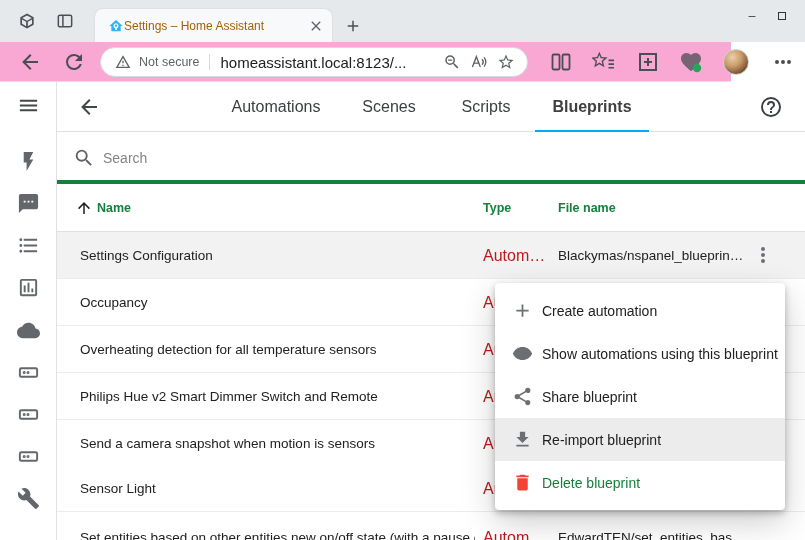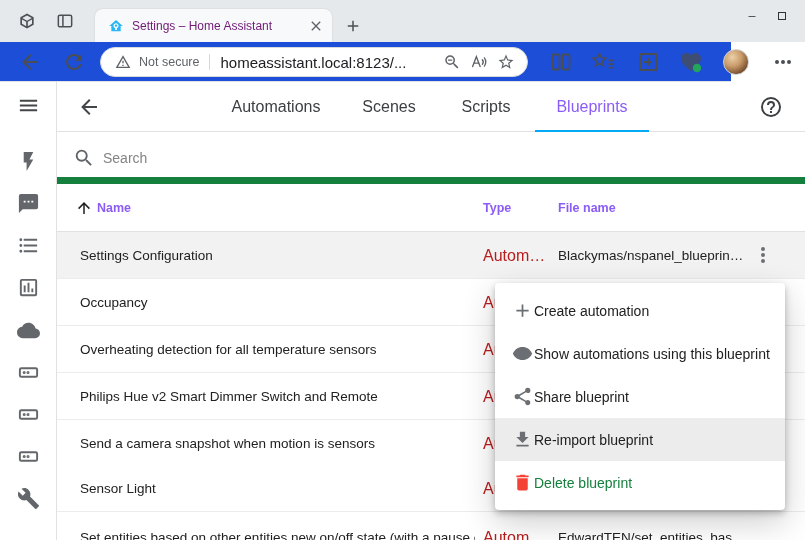--- a/index.html
+++ b/index.html
@@ -4,59 +4,59 @@
 <style>
   *{margin:0;padding:0;box-sizing:border-box}
   body{font-family:"Liberation Sans","DejaVu Sans",sans-serif;background:#fff}
   #screen{position:relative;width:805px;height:540px;overflow:hidden;background:#fff}
   svg{display:block}
 
   
   .tabstrip{position:absolute;left:0;top:0;width:805px;height:42px;background:#e6e9ec}
   .tsbtn{position:absolute;top:11px;width:20px;height:20px;color:#4c5055}
   .btab{position:absolute;left:95px;top:9px;width:237px;height:33px;background:#f7f9fb;border-radius:8px 8px 0 0;display:flex;align-items:center;padding:0 8px 0 13px;box-shadow:0 0 2px rgba(0,0,0,.12)}
-  .btab-title{flex:1;font-size:12px;color:#701a75;white-space:nowrap;overflow:hidden;margin-left:8px}
+  .btab-title{flex:1;font-size:12px;color:#a16207;white-space:nowrap;overflow:hidden;}
   .tabclose{width:16px;height:16px;color:#5f6368;flex:0 0 auto}
   .newtab{position:absolute;left:344px;top:17px;width:18px;height:18px;color:#4c5055}
   .winctl{position:absolute;top:6px;width:22px;height:20px;display:flex;align-items:center;justify-content:center;color:#303336}
 
-  .toolbar{position:absolute;left:0;top:42px;width:731px;height:40px;background:#1d4ed8;border-bottom:1px solid #e2e5e8}
+  .toolbar{position:absolute;left:0;top:42px;width:731px;height:40px;background:#f9a8d4;border-bottom:1px solid #e2e5e8}
   .tbbtn{position:absolute;top:8px;width:24px;height:24px;color:#4a4e52}
   .omnibox{position:absolute;left:100px;top:5px;width:428px;height:30px;background:#fff;border:1px solid #d6dade;border-radius:15px;display:flex;align-items:center;padding:0 12px 0 14px}
   .sec-label{font-size:12.5px;color:#5f6368;margin-left:8px;white-space:nowrap}
   .omni-div{width:1px;height:16px;background:#d5d9dd;margin:0 10px}
   .url{font-size:15px;color:#202124;white-space:nowrap;overflow:hidden;flex:1}
   .omni-ic{width:18px;height:18px;color:#5f6368;margin-left:9px;flex:0 0 auto}
   .avatar{position:absolute;left:723px;top:7px;width:26px;height:26px;border-radius:50%;background:radial-gradient(circle at 35% 30%,#ecd0a8 0 30%,#a8764d 55%,#503categorie 100%);background:radial-gradient(circle at 35% 30%,#ecd0a8 0%,#c89b6a 40%,#7a4f30 75%,#452a18 100%);border:1px solid #cfd3d7}
 
   
   .app{position:absolute;left:0;top:82px;width:805px;height:458px;background:#fff;overflow:hidden}
   .sidebar{position:absolute;left:0;top:0;width:57px;height:458px;background:#fff;border-right:1px solid #e1e1e1}
   .sbicon{position:absolute;left:17px;width:23px;height:23px;color:#63676b}
   .haheader{position:absolute;left:57px;top:0;width:748px;height:50px;background:#fff;border-bottom:1px solid #e1e1e1}
   .habtn{position:absolute;width:24px;height:24px;color:#44474a}
   .hatab{position:absolute;top:0;height:50px;line-height:50px;font-size:16px;color:#3c4043;transform:translateX(-50%);white-space:nowrap}
-  .hatab.active{color:#8b5cf6;font-weight:normal}
+  .hatab.active{color:#404040;font-weight:bold}
   .underline{position:absolute;left:478px;top:48px;width:114px;height:2px;background:#03a9f4}
-  .searchrow{position:absolute;left:57px;top:50px;width:748px;height:52px;border-bottom:7px solid #15803d}
+  .searchrow{position:absolute;left:57px;top:50px;width:748px;height:52px;border-bottom:4px solid #15803d}
   .searchicon{position:absolute;left:16px;top:15px;width:22px;height:22px;color:#5f6368}
   .searchinput{position:absolute;left:46px;top:0;width:440px;height:52px;border:0;outline:0;background:transparent;font-size:14px;color:#212121;font-family:inherit}
   .searchinput::placeholder{color:#848484;opacity:1}
   .thead{position:absolute;left:57px;top:102px;width:748px;height:48px;border-bottom:1px solid #e1e1e1}
-  .th{position:absolute;top:0;line-height:48px;font-size:12.5px;font-weight:bold;color:#8b5cf6;white-space:nowrap}
+  .th{position:absolute;top:0;line-height:48px;font-size:12.5px;font-weight:bold;color:#15803d;white-space:nowrap}
   .sortarrow{position:absolute;left:18px;top:15px;width:18px;height:18px;color:#212121}
   .row{position:absolute;left:57px;width:748px;height:47px;background:#fff;border-bottom:1px solid #ececec}
   .row.hl{background:#f2f2f2}
   .cname{position:absolute;left:23px;top:0;line-height:47px;font-size:13.5px;color:#212121;white-space:nowrap;max-width:395px;overflow:hidden}
   .ctype{position:absolute;left:426px;top:0;line-height:47px;font-size:16px;color:#b91c1c;white-space:nowrap}
   .cfile{position:absolute;left:501px;top:0;line-height:47px;font-size:13.5px;color:#212121;white-space:nowrap}
   .kebab{position:absolute;left:694px;top:11px;width:24px;height:24px;color:#6b6f73}
 
   .menu{position:absolute;left:495px;top:201px;width:290px;background:#fff;border-radius:4px;padding:6px 0;z-index:20;box-shadow:0 3px 7px rgba(0,0,0,.26),0 12px 34px rgba(0,0,0,.2)}
-  .mitem{height:43px;display:flex;align-items:center;gap:1px;padding-left:17px;font-size:14px;color:#212121}
+  .mitem{height:43px;display:flex;align-items:center;gap:9px;padding-left:17px;font-size:14px;color:#212121}
   .mitem.hover{background:#ececec}
   .mitem.danger{color:#15803d}
   .mic{width:21px;height:21px;color:#6b6f73;flex:0 0 auto}
   .mitem.danger .mic{color:#f44336}
 </style>
 </head>
 <body>
 
 <div id="screen">
 

